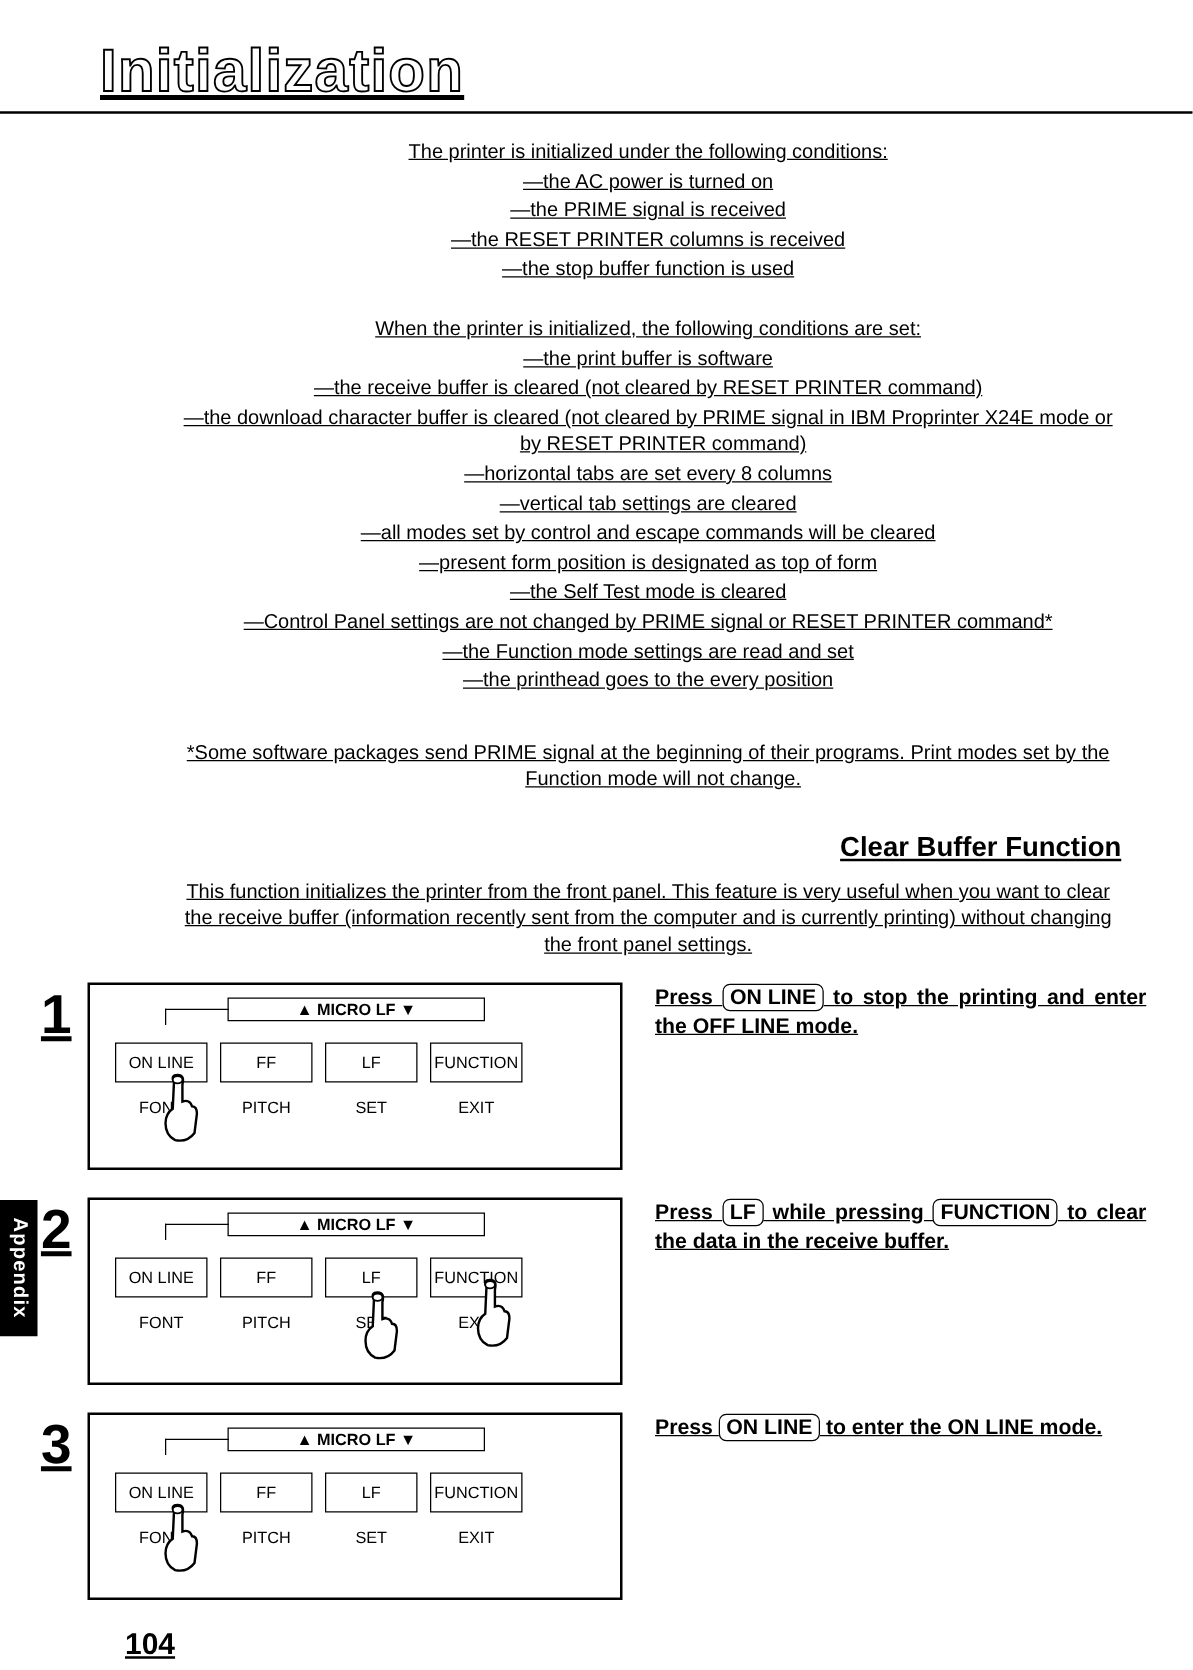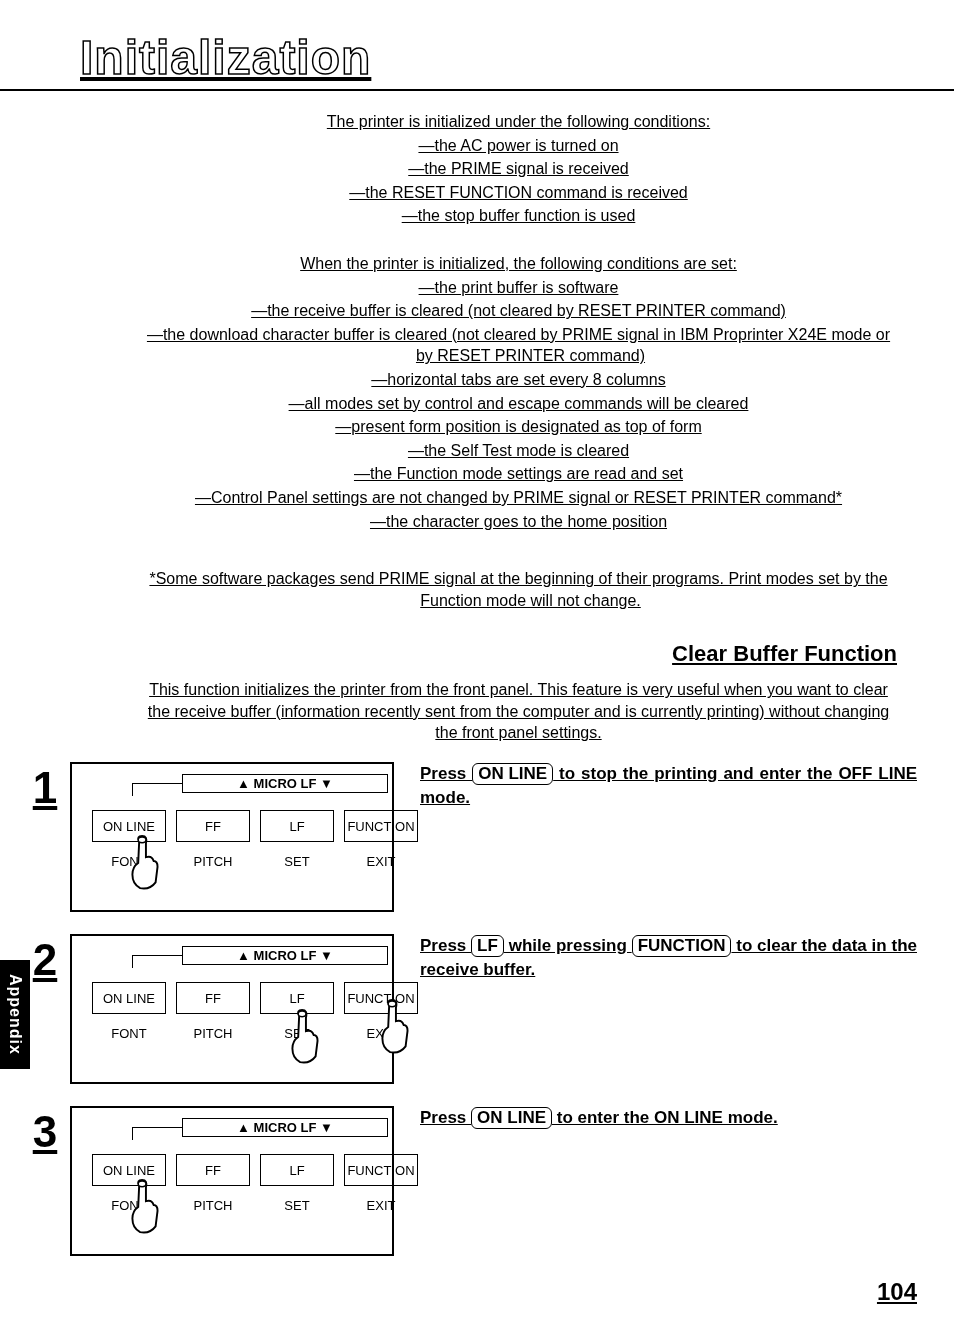--- a/index.html
+++ b/index.html
@@ -60,21 +60,21 @@
   }
   .step-num {
     font-size: 44px;
     font-weight: bold;
     width: 50px;
     text-align: center;
     line-height: 1;
     margin-top: 4px;
   }
   .panel {
-    width: 324px;
+    width: 428px;
     min-height: 150px;
     border: 2px solid #000;
     position: relative;
     box-sizing: border-box;
   }
   .micro-row {
     position: absolute;
     top: 10px;
     left: 110px;
     width: 200px;
@@ -147,53 +147,53 @@
     font-weight: bold;
     font-size: 16px;
     padding: 14px 6px;
     letter-spacing: 1px;
   }
   .page-num {
     font-size: 24px;
     font-weight: bold;
     margin-top: 10px;
     margin-left: 60px;
-    text-align: right;
   }
   .footnote { margin-top: 36px; }
 </style>
 </head>
 <body>
 
 <div class="page">
 
   <div class="title">Initialization</div>
   <div class="hr"></div>
 
   <div class="body-col">
 
     <p>The printer is initialized under the following conditions:</p>
     <p class="indent">—the AC power is turned on</p>
     <p class="indent">—the PRIME signal is received</p>
-    <p class="indent">—the RESET FUNCTION command is received</p>
+    <p class="indent">—the RESET PRINTER columns is received</p>
     <p class="indent">—the stop buffer function is used</p>
 
     <div class="section-gap"></div>
 
     <p>When the printer is initialized, the following conditions are set:</p>
     <p class="indent">—the print buffer is software</p>
     <p class="indent">—the receive buffer is cleared (not cleared by RESET PRINTER command)</p>
     <p class="indent">—the download character buffer is cleared (not cleared by PRIME signal in IBM Proprinter X24E mode or by RESET PRINTER command)</p>
     <p class="indent">—horizontal tabs are set every 8 columns</p>
+    <p class="indent">—vertical tab settings are cleared</p>
     <p class="indent">—all modes set by control and escape commands will be cleared</p>
     <p class="indent">—present form position is designated as top of form</p>
     <p class="indent">—the Self Test mode is cleared</p>
+    <p class="indent">—Control Panel settings are not changed by PRIME signal or RESET PRINTER command*</p>
     <p class="indent">—the Function mode settings are read and set</p>
-    <p class="indent">—Control Panel settings are not changed by PRIME signal or RESET PRINTER command*</p>
-    <p class="indent">—the character goes to the home position</p>
+    <p class="indent">—the printhead goes to the every position</p>
 
     <p class="indent footnote">*Some software packages send PRIME signal at the beginning of their programs. Print modes set by the Function mode will not change.</p>
 
     <div class="h2">Clear Buffer Function</div>
     <p>This function initializes the printer from the front panel. This feature is very useful when you want to clear the receive buffer (information recently sent from the computer and is currently printing) without changing the front panel settings.</p>
 
   </div>
 
   <div class="steps">
 

